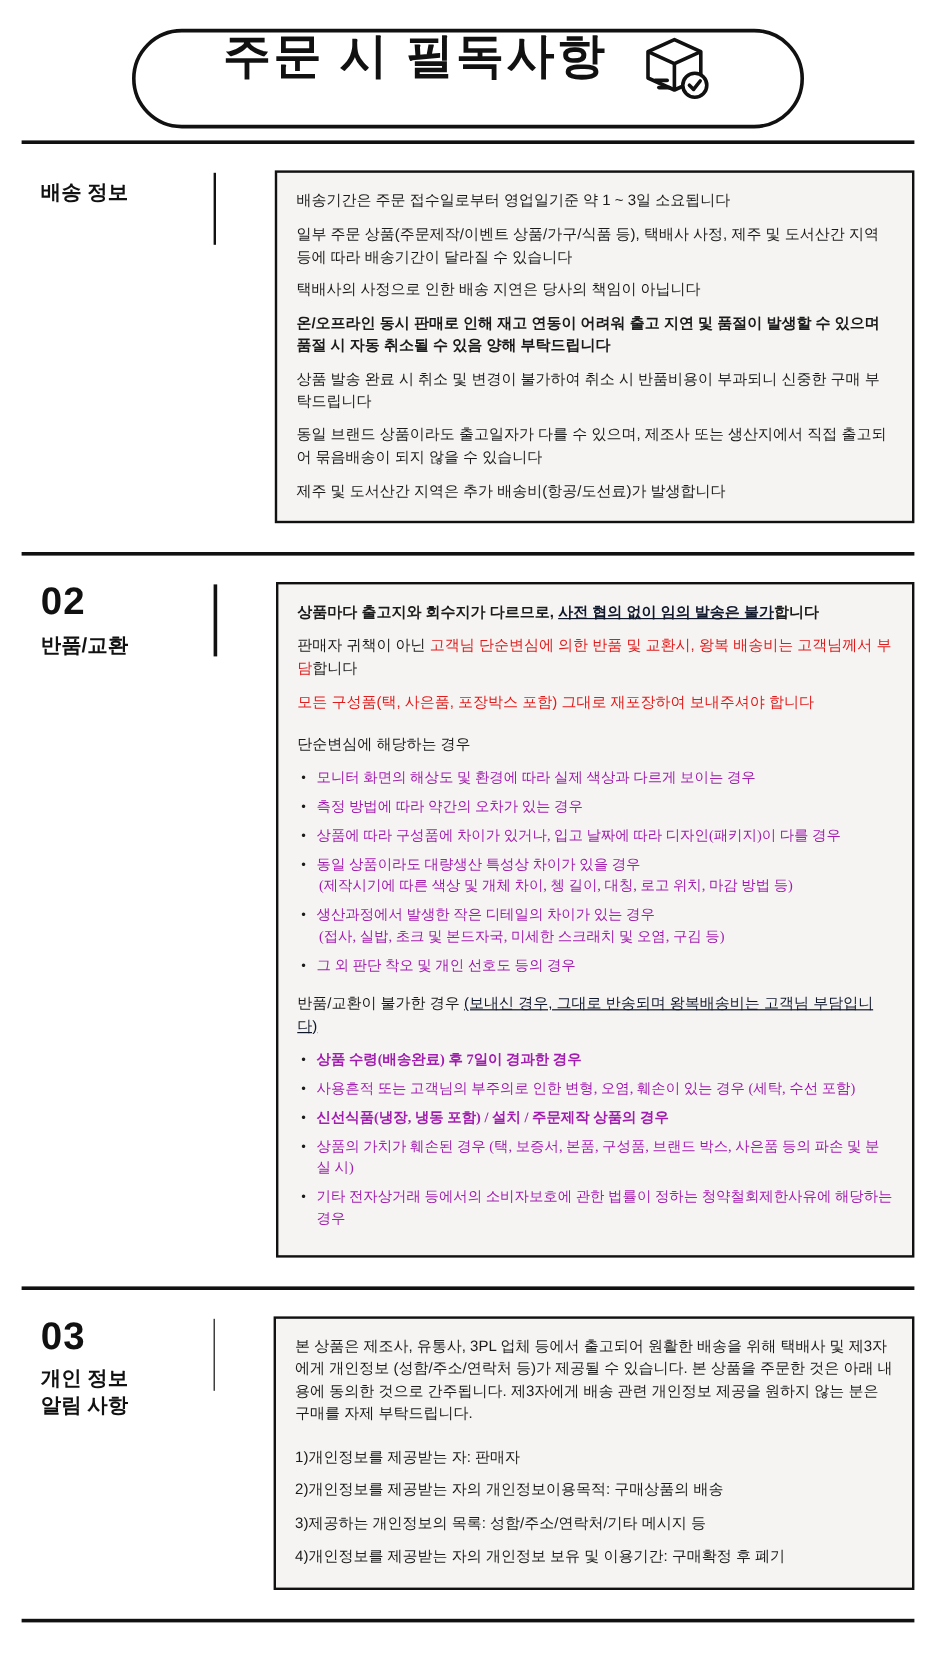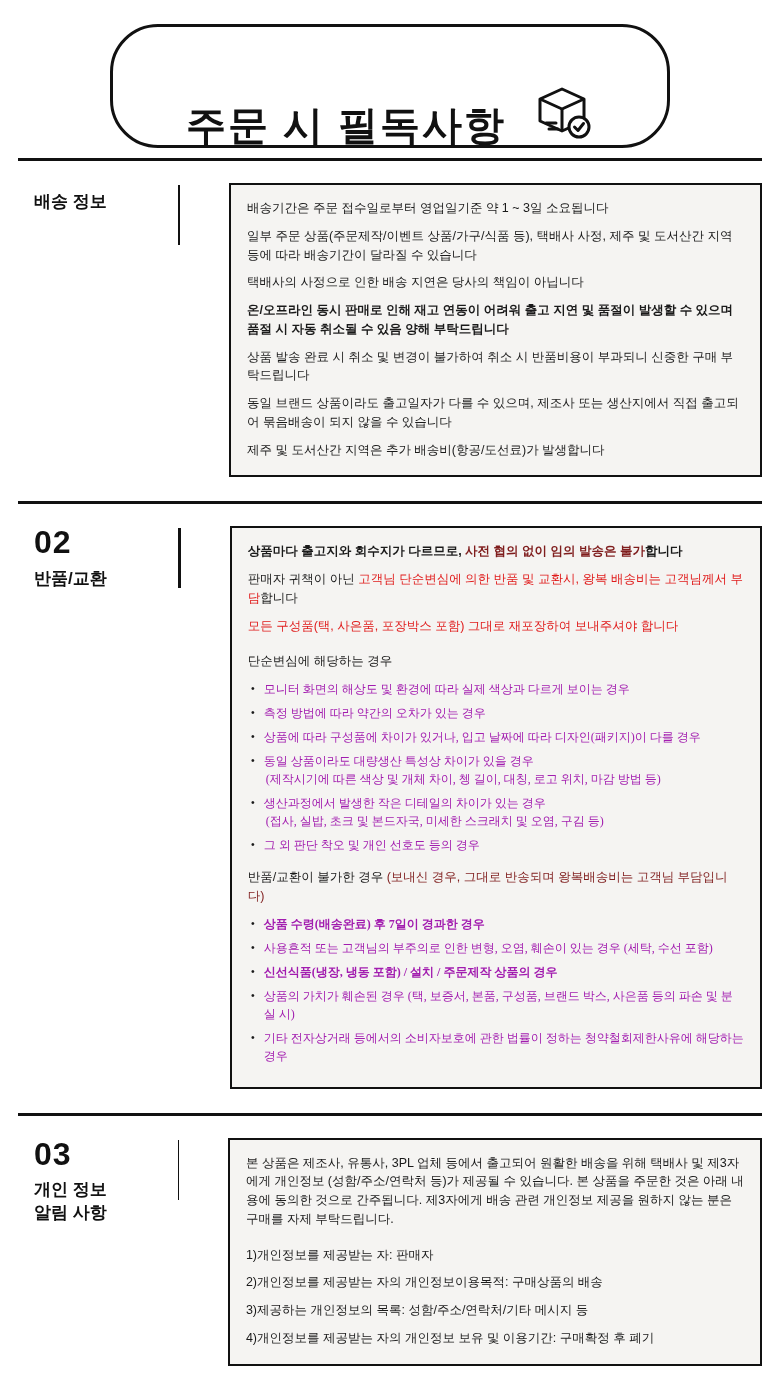--- a/index.html
+++ b/index.html
@@ -19,25 +19,25 @@
   }
 
   
   .header-wrap{
     padding:24px 0 10px 0;
     display:flex;
     justify-content:center;
   }
   .header-badge{
     width:560px;
-    height:124px;
+    height:83px;
     border:3px solid #111111;
     border-radius:48px;
     display:flex;
-    align-items:flex-end;
+    align-items:flex-start;
     justify-content:center;
     gap:26px;
     background:#ffffff;
     box-sizing:border-box;
   }
   .header-title{
     font-size:40px;
     font-weight:bold;
     letter-spacing:2px;
     color:#111111;
@@ -98,21 +98,21 @@
     box-sizing:border-box;
   }
   .panel p{
     margin:0 0 9px 0;
     font-size:12.5px;
     line-height:1.5;
     color:#1a1a1a;
   }
   .panel p:last-child{margin-bottom:0;}
   .b{font-weight:bold;margin-top:43px;}
-  .red{color:#7f1d1d;}
+  .red{color:#0f172a;text-decoration:underline;}
   .red-b{color:#e01b1b;font-weight:normal;}
   .spacer{height:8px;}
 
   ul.bullets{
     margin:0 0 0 0;
     padding:0 0 0 16px;
     list-style:none;
   }
   ul.bullets li{
     position:relative;

